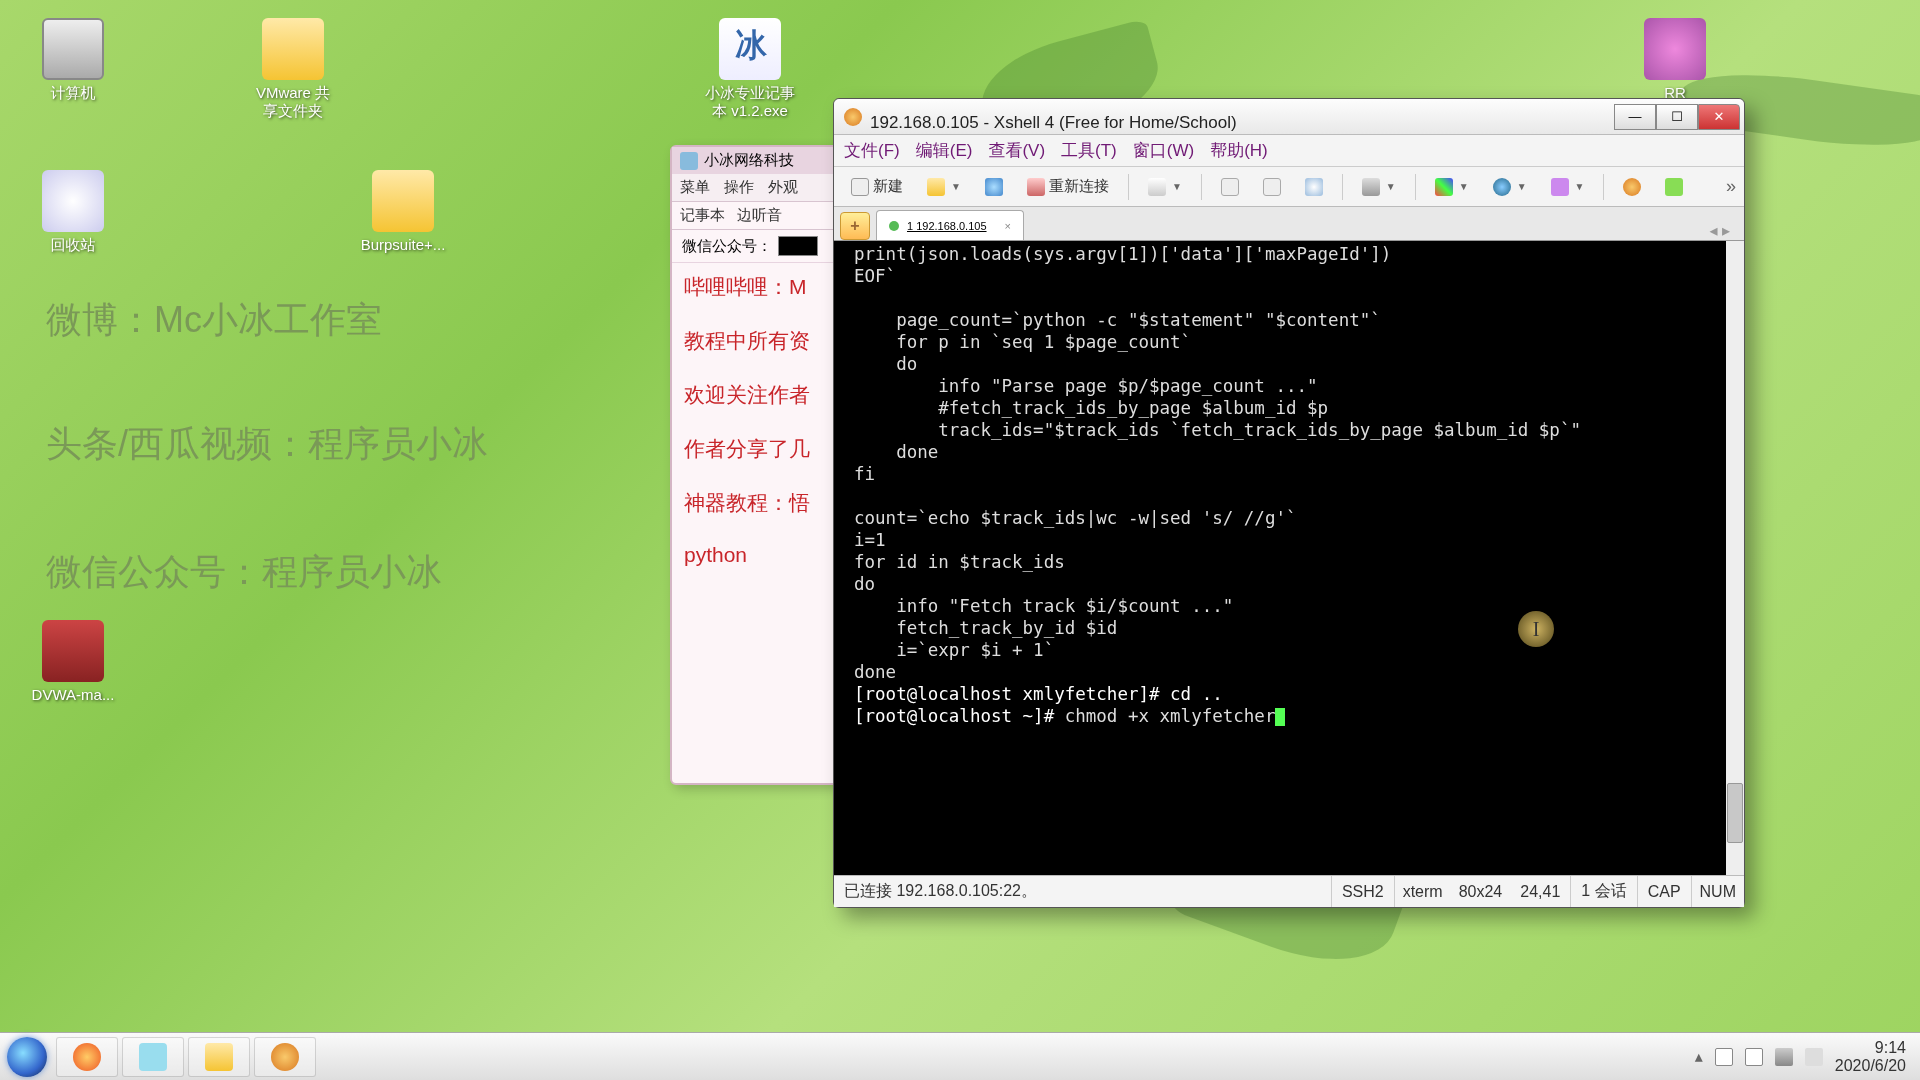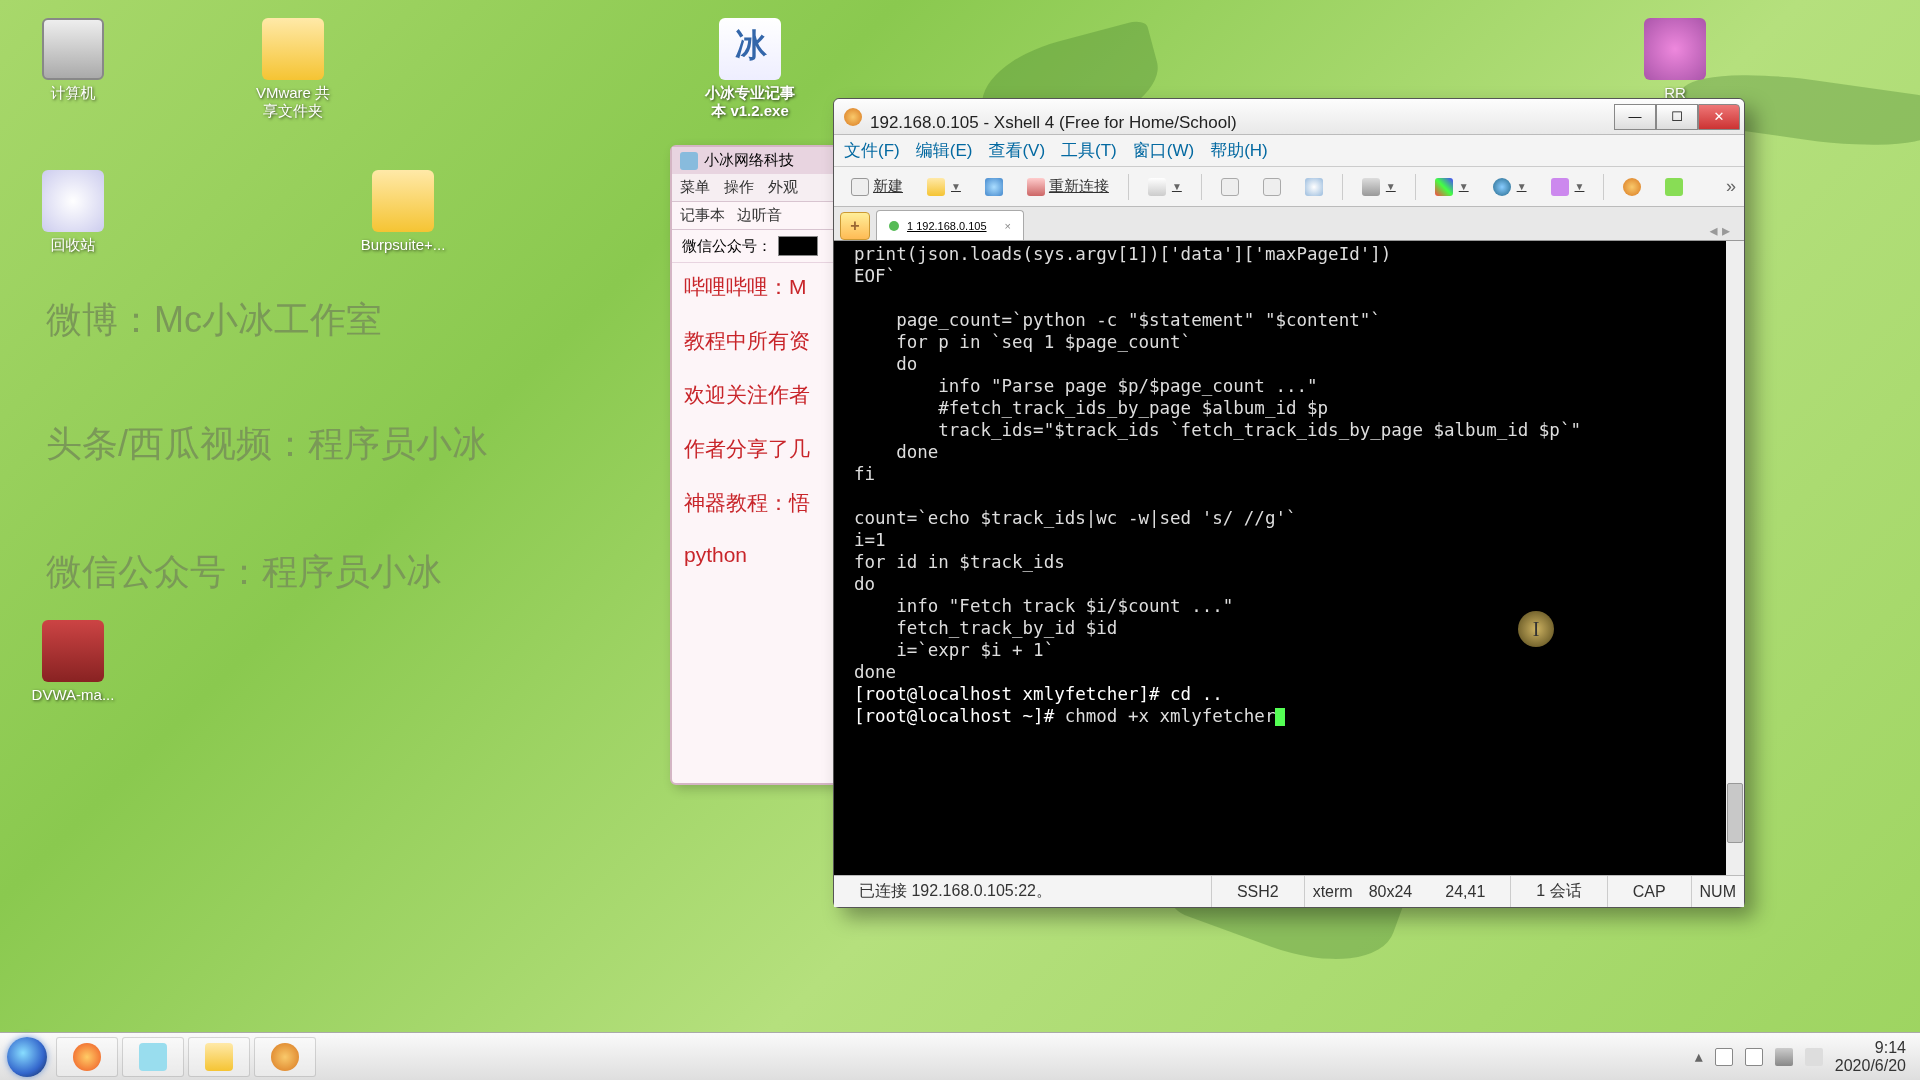--- a/index.html
+++ b/index.html
@@ -51,23 +51,23 @@
   display:flex; align-items:center; padding: 0 4px 0 10px;
   border-radius: 6px 6px 0 0; border-bottom:1px solid #bbb;
 }
 .xshell-titlebar .icon { width:18px; height:18px; background: radial-gradient(#f9c96b,#d97820); border-radius:50%; margin-right:8px; }
 .xshell-titlebar .title { flex:1; color:#222; font-size:17px;margin-top:12px; }
 .title-btns { display:flex; }
 .title-btn { width:42px; height:26px; display:flex; align-items:center; justify-content:center; border:1px solid #888; background:#eee; font-size:13px; }
 .title-btn.close { background: linear-gradient(#e77,#c33); color:#fff; border-radius:0 4px 0 0; }
 .title-btn.min, .title-btn.max { background: linear-gradient(#fff,#ddd); }
 
-.xshell-menubar { height:32px; background:#f4f4f4; display:flex; align-items:center; padding:0 10px; gap:16px; font-size:17px; color:#0369a1; border-bottom:1px solid #ccc; }
+.xshell-menubar { height:32px; background:#f4f4f4; display:flex; align-items:center; padding:0 10px; gap:16px; font-size:17px; color:#701a75; border-bottom:1px solid #ccc; }
 .xshell-toolbar { height:40px; background:#f4f4f4; display:flex; align-items:center; padding:0 8px; gap:6px; border-bottom:1px solid #bbb; }
-.tool-btn { padding:4px 8px; display:inline-flex; align-items:center; gap:4px; font-size:15px; color:#333; border:1px solid transparent; border-radius:3px; cursor:pointer;text-decoration:underline; }
+.tool-btn { padding:4px 8px; display:inline-flex; align-items:center; gap:4px; font-size:15px; color:#333; border:1px solid transparent; border-radius:3px; cursor:pointer; }
 .tool-ico { width:18px; height:18px; display:inline-block; background:#bbb; border-radius:3px; }
 .folder-tool { background: linear-gradient(#ffe9a8,#f5c433) !important; }
 .new-tool { background:#eee !important; border:1px solid #999; }
 .link-tool { background: radial-gradient(#adf,#48c) !important; }
 .reconnect-tool { background: linear-gradient(#fcc,#c66) !important; }
 .copy-tool, .paste-tool { background:#eee !important; border:1px solid #aaa; }
 .search-tool { background: radial-gradient(#fff,#9bd) !important; }
 .globe-tool { background: radial-gradient(#8cf,#268) !important; border-radius:50%; }
 .swirl-tool { background: radial-gradient(#f9c96b,#d97820) !important; border-radius:50%; }
 .sep { width:1px; height:26px; background:#ccc; margin:0 4px; }
@@ -81,21 +81,21 @@
 
 .terminal { flex:1; background:#000; color:#ddd; font-family: "Consolas","Courier New",monospace; font-size:17.5px; line-height:22px; padding: 2px 20px; position:relative; overflow:hidden; }
 .terminal pre { white-space:pre; }
 .prompt { color:#fff; }
 .cursor { display:inline-block; width:10px; height:18px; background:#5f5; vertical-align:middle; }
 .term-highlight { position:absolute; width:36px; height:36px; border-radius:50%; background: radial-gradient(rgba(230,200,110,0.9), rgba(200,170,60,0.4)); left:684px; top:370px; display:flex; align-items:center; justify-content:center; color:#333; font-family:serif; font-size:20px; }
 .term-scrollbar { position:absolute; right:0; top:0; width:18px; height:100%; background:#eee; }
 .term-thumb { position:absolute; right:1px; bottom:32px; width:16px; height:60px; background:#c8c8c8; border:1px solid #999; border-radius:2px; }
 
 .statusbar { height:32px; background:#f4f4f4; border-top:1px solid #bbb; display:flex; align-items:center; font-size:16px; color:#333; }
-.statusbar .cell { padding:0 25px; border-right:1px solid #ccc; height:100%; display:flex; align-items:center; }
+.statusbar .cell { padding:0 10px; border-right:1px solid #ccc; height:100%; display:flex; align-items:center; }
 .statusbar .spacer { padding:0 8px; }
 
 
 .taskbar { position:absolute; bottom:0; left:0; right:0; height:48px; background: linear-gradient(#fafafa, #dedede); border-top:1px solid #aaa; display:flex; align-items:center; }
 .start-btn { width:54px; height:48px; display:flex; align-items:center; justify-content:center; }
 .start-orb { width:40px; height:40px; border-radius:50%; background: radial-gradient(circle at 40% 40%, #8df 0%, #36c 60%, #124 100%); box-shadow: 0 0 6px rgba(0,80,200,0.5); position:relative; }
 .task-item { width:62px; height:40px; border:1px solid rgba(0,0,0,0.15); border-radius:3px; margin:0 2px; display:flex; align-items:center; justify-content:center; background:rgba(255,255,255,0.3); }
 .task-item .ic { width:28px; height:28px; border-radius:4px; }
 .tray { margin-left:auto; display:flex; align-items:center; gap:12px; padding-right:14px; color:#333; }
 .tray-ico { width:18px; height:18px; background:#888; border-radius:2px; }
@@ -114,21 +114,21 @@
 </div>
 <div class="desktop-icon" style="left:238px; top:18px;">
   <div class="ico folder-ico"></div>
   <div class="lbl" style="white-space:pre-line;">VMware 共
 享文件夹</div>
 </div>
 <div class="desktop-icon" style="left:695px; top:18px;">
   <div class="ico exe-ico" style="position:relative;">
       <span style="position:absolute;left:16px;top:6px;color:#36a;font-weight:bold;font-size:32px;font-family:cursive;">冰</span>
     </div>
-  <div class="lbl" style="white-space:pre-line;font-weight:bold;">小冰专业记事
+  <div class="lbl" style="white-space:pre-line;">小冰专业记事
 本 v1.2.exe</div>
 </div>
 <div class="desktop-icon" style="left:1620px; top:18px;">
   <div class="ico clock-ico"></div>
   <div class="lbl">RR</div>
 </div>
 <div class="desktop-icon" style="left:18px; top:170px;">
   <div class="ico recycle-ico"></div>
   <div class="lbl">回收站</div>
 </div>

